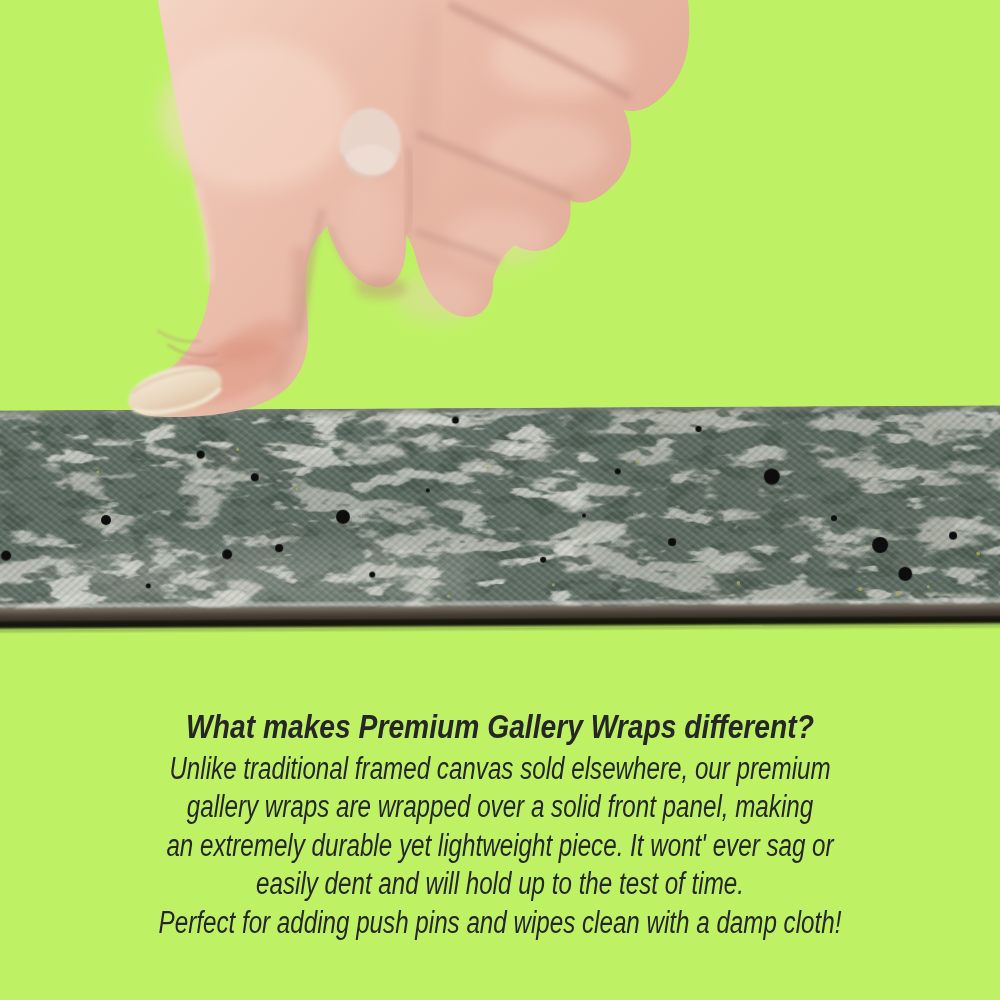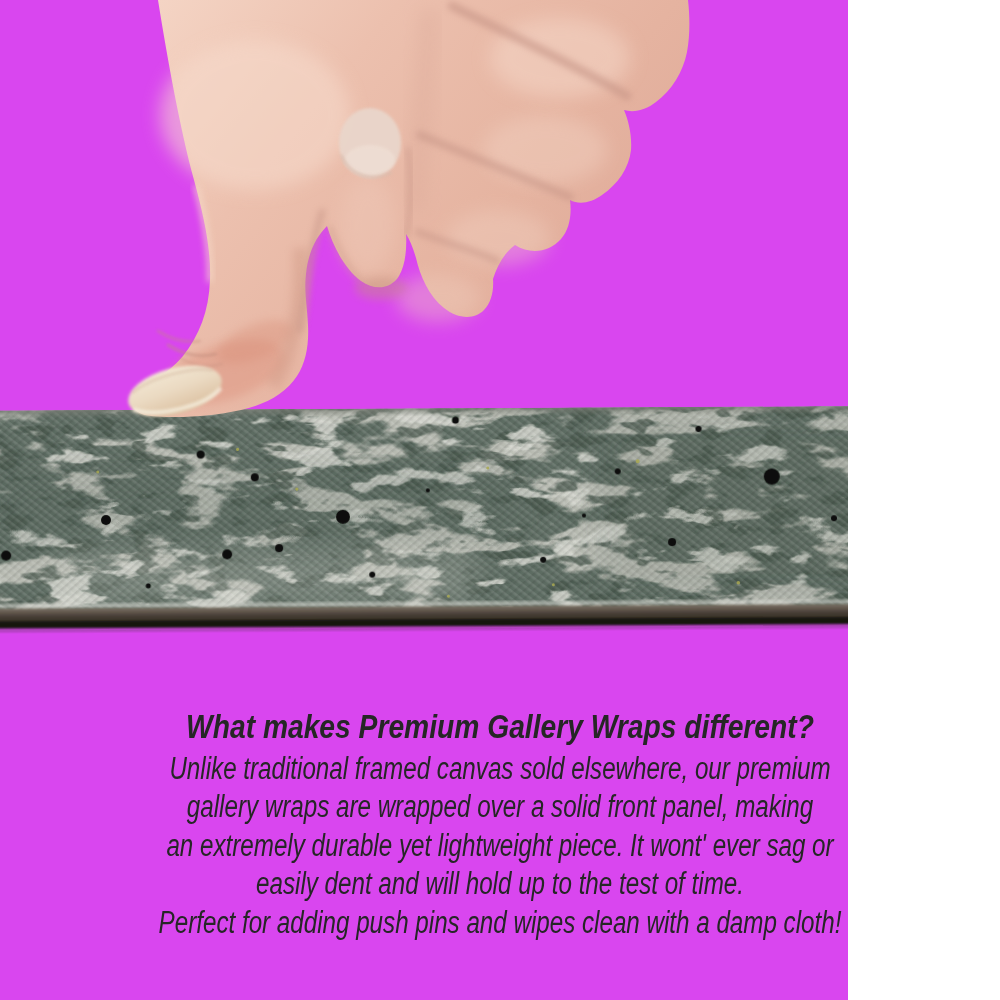--- a/index.html
+++ b/index.html
@@ -1,17 +1,17 @@
 <!DOCTYPE html>
 <html><head>
 <meta charset="utf-8">
 <style>
   html,body{margin:0;padding:0;background:#ffffff;}
   .stage{
-    position:relative;width:848px;height:1000px;background:#d946ef;
+    position:relative;width:1000px;height:1000px;background:#bef264;
     overflow:hidden;font-family:"Liberation Sans",sans-serif;
   }
   
   .canvas-strip{
     position:absolute;top:408px;left:-4px;width:1008px;height:226px;
     transform:rotate(-0.3deg);
   }
   .canvas-strip svg{display:block;}
   
   .hand-svg{position:absolute;top:0;left:0;}

